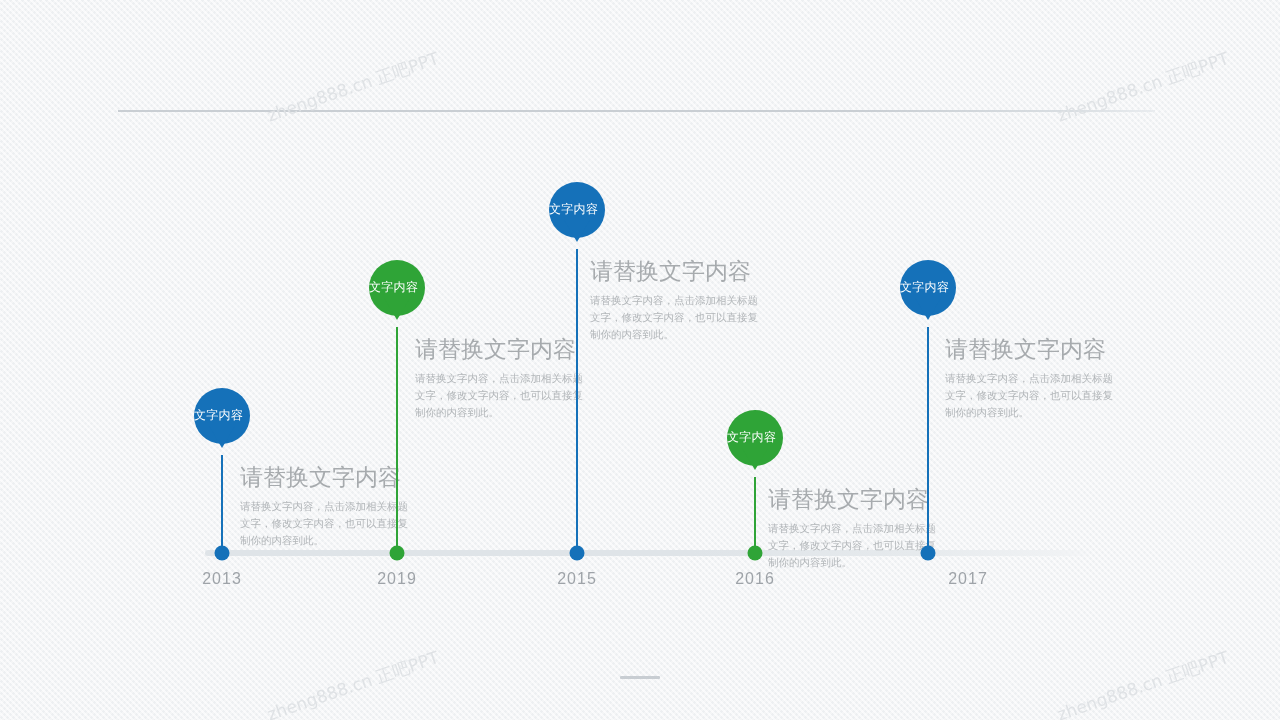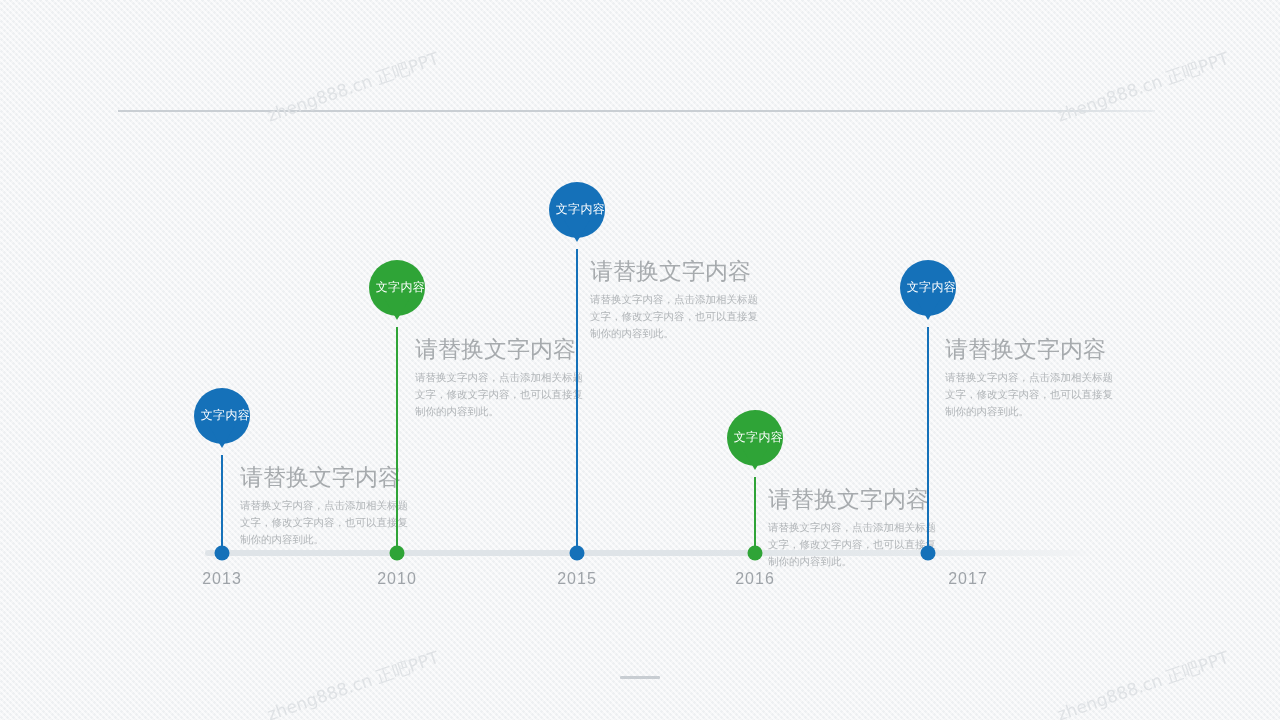--- a/index.html
+++ b/index.html
@@ -77,21 +77,21 @@
 
   
   .balloon {
     position: absolute;
     width: 56px;
     height: 56px;
     border-radius: 50% 50% 50% 50%;
     transform: translateX(-28px);
     display: flex;
     align-items: center;
-    justify-content: flex-end;
+    justify-content: flex-start;
   }
   .balloon::after {
     content: "";
     position: absolute;
     left: 50%;
     top: 38px;
     width: 0;
     height: 0;
     transform: translateX(-50%);
     border-left: 13px solid transparent;
@@ -143,21 +143,21 @@
     line-height: 1.35;
     margin: 0 0 5px 0;
     white-space: nowrap;
     font-family: "DejaVu Sans", "Liberation Sans", sans-serif;
   }
   .tb-body {
     font-size: 10.5px;
     color: #b2b6b9;
     line-height: 1.62;
     margin: 0;
-    font-family: Liberation Mono, monospace;
+    font-family: Liberation Serif, serif;
   }
 
   
   .watermark {
     position: absolute;
     color: #dfe2e5;
     font-size: 17px;
     letter-spacing: 1.5px;
     white-space: nowrap;
     transform-origin: left center;
@@ -188,21 +188,21 @@
       <p class="tb-body">请替换文字内容，点击添加相关标题文字，修改文字内容，也可以直接复制你的内容到此。</p>
     </div>
   </div>
 
   <div class="event">
     <div class="stem" style="left: 397px; top: 327px; height: 226px; background-color: rgb(47, 164, 55);"></div>
     <div class="balloon" style="left: 397px; top: 260px; background-color: rgb(47, 164, 55); color: rgb(47, 164, 55);">
       <span class="b-label">文字内容</span>
     </div>
     <div class="node-dot" style="left: 397px; background-color: rgb(47, 164, 55);"></div>
-    <div class="year" style="left:397px;">2010</div>
+    <div class="year" style="left:397px;">2019</div>
     <div class="textblock" style="left:415px; top:334px;">
       <p class="tb-title">请替换文字内容</p>
       <p class="tb-body">请替换文字内容，点击添加相关标题文字，修改文字内容，也可以直接复制你的内容到此。</p>
     </div>
   </div>
 
   <div class="event">
     <div class="stem" style="left: 577px; top: 249px; height: 304px; background-color: rgb(21, 113, 185);"></div>
     <div class="balloon" style="left: 577px; top: 182px; background-color: rgb(21, 113, 185); color: rgb(21, 113, 185);">
       <span class="b-label">文字内容</span>

